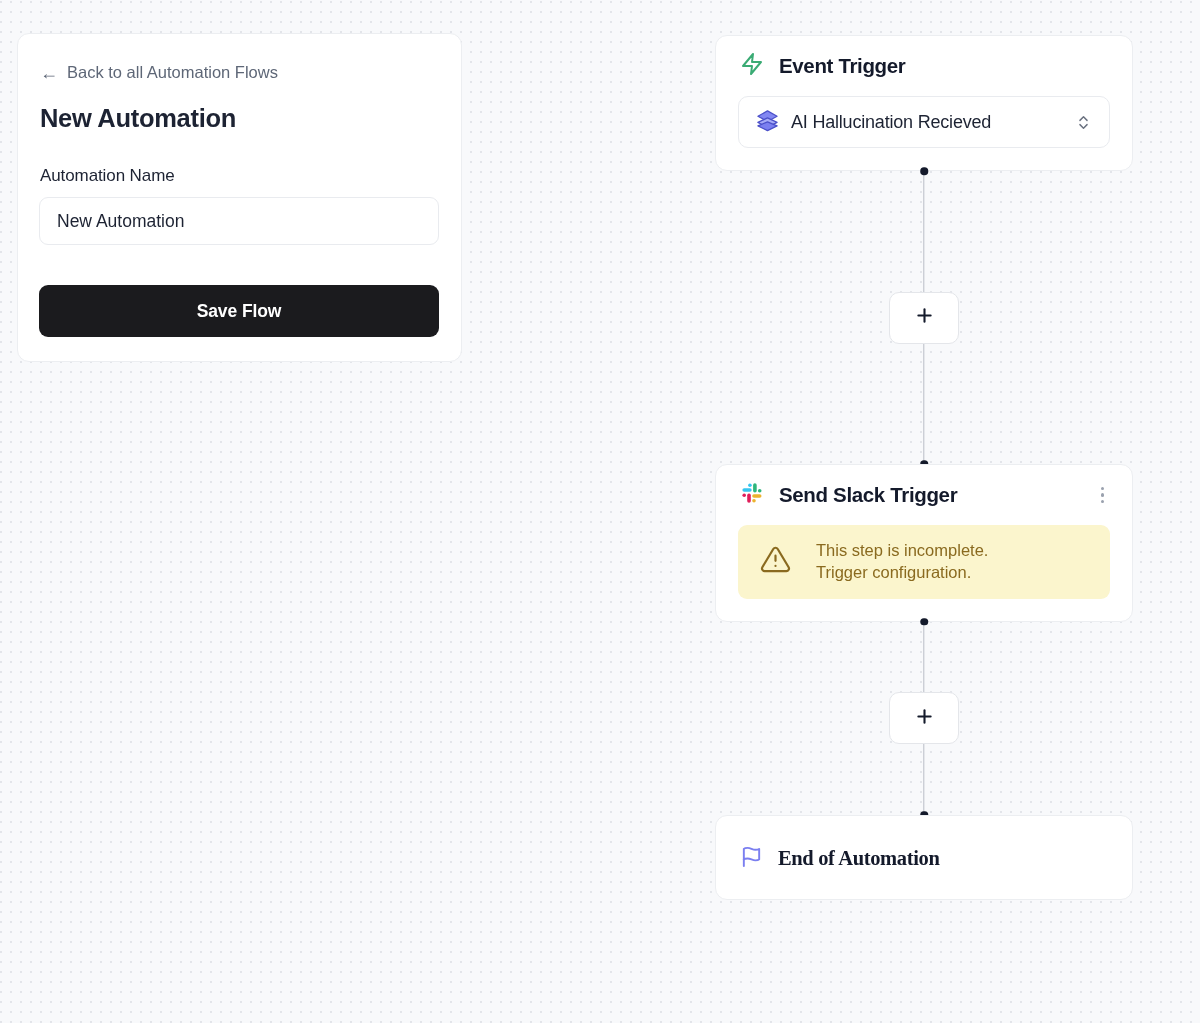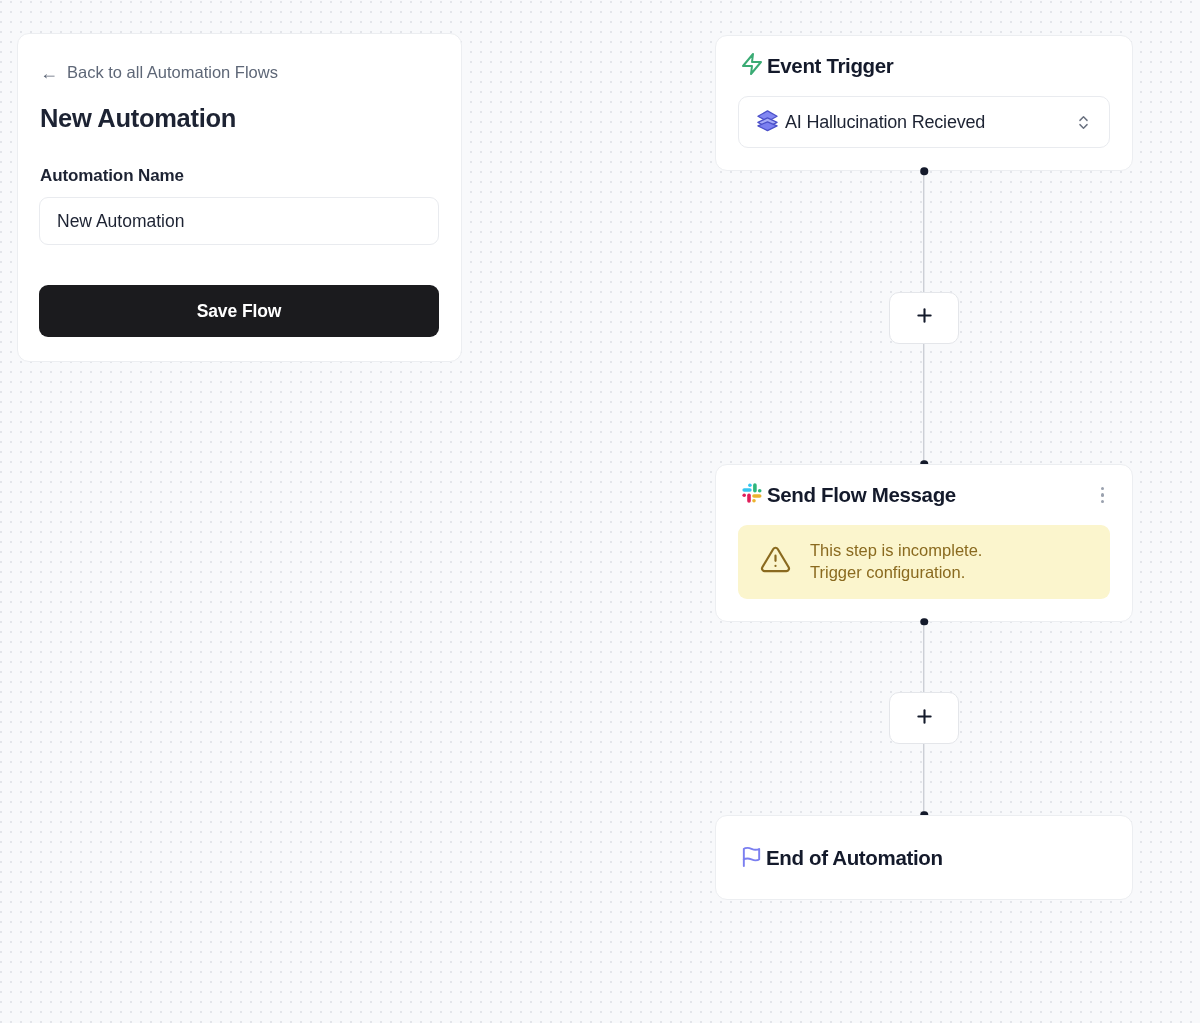--- a/index.html
+++ b/index.html
@@ -56,21 +56,21 @@
     font-size: 25.5px;
     font-weight: 700;
     color: #1d2333;
     letter-spacing: -0.3px;
     margin-top: 22px;
     margin-left: 1px;
   }
 
   .field-label {
     font-size: 17px;
-    font-weight: 700;
+    font-weight: 400;
     color: #1d2333;
     margin-top: 33px;
     margin-left: 1px;
     letter-spacing: -0.1px;
   }
 
   .name-input {
     display: block;
     width: 400px;
     height: 48px;
@@ -113,21 +113,21 @@
     background: #ffffff;
     border: 1px solid #eceef1;
     border-radius: 12px;
     width: 418px;
     position: relative;
   }
 
   .node-header {
     display: flex;
     align-items: center;
-    gap: 3px;
+    gap: 15px;
     padding: 0 24px;
     height: 60px;
   }
   .node-title {
     font-size: 20.5px;
     font-weight: 700;
     color: #141a2b;
     letter-spacing: -0.35px;
   }
   .node-header.with-menu { justify-content: flex-start; }
@@ -149,39 +149,39 @@
 
   
   .select-ctl {
     margin: 0 22px 22px 22px;
     height: 52px;
     border: 1px solid #e9ebef;
     border-radius: 10px;
     background: #ffffff;
     display: flex;
     align-items: center;
-    gap: 6px;
+    gap: 12px;
     padding: 0 17px;
     cursor: pointer;
   }
   .select-label {
     font-size: 18px;
     color: #1d2333;
     letter-spacing: -0.2px;
   }
   .select-chevrons { margin-left: auto; display: flex; }
 
   
   .warn-box {
     margin: 0 22px 22px 22px;
     background: #fbf5cd;
     border-radius: 9px;
     display: flex;
     align-items: center;
-    gap: 19px;
+    gap: 25px;
     padding: 15px 18px 15px 22px;
   }
   .warn-text {
     color: #8a6a1f;
     font-size: 16.5px;
     line-height: 1.32;
   }
 
   
   .conn {
@@ -304,21 +304,21 @@
           <rect x="2.4" y="7.2" width="9.3" height="3.6" rx="1.8" fill="#36c5f0"></rect>
           <rect x="8.1" y="2.4" width="3.6" height="3.6" rx="1.8" fill="#36c5f0"></rect>
 
           <rect x="7.2" y="12.4" width="3.6" height="9.3" rx="1.8" fill="#e01e5a"></rect>
           <rect x="2.4" y="12.4" width="3.6" height="3.6" rx="1.8" fill="#e01e5a"></rect>
 
           <rect x="12.2" y="13.2" width="9.3" height="3.6" rx="1.8" fill="#ecb22e"></rect>
           <rect x="12.2" y="17.9" width="3.6" height="3.6" rx="1.8" fill="#ecb22e"></rect>
         </svg>
       </span>
-      <span class="node-title">Send Flow Message</span>
+      <span class="node-title">Send Slack Trigger</span>
       <span class="kebab">
         <i></i>
           <i></i>
           <i></i>
       </span>
     </div>
 
     <div class="warn-box">
       <span class="icon">
         <svg width="31" height="31" viewBox="0 0 24 24" fill="none" stroke="#8a6a1f" stroke-width="1.7" stroke-linecap="round" stroke-linejoin="round">
@@ -341,21 +341,21 @@
     <div class="plus-btn">
       <span class="icon">
         <svg width="21" height="21" viewBox="0 0 24 24" fill="none" stroke="#141a2b" stroke-width="2.4" stroke-linecap="round">
           <line x1="12" y1="5" x2="12" y2="19"></line>
           <line x1="5" y1="12" x2="19" y2="12"></line>
         </svg>
       </span>
     </div>
   </div>
 
-  <div class="node-card" style="height:85px;">
+  <div class="node-card" style="height:85px;font-family:Liberation Serif, serif;">
     <div class="node-header" style="height:85px;">
       <span class="icon">
         <svg width="23" height="23" viewBox="0 0 24 24" fill="none" stroke="#7b7ff0" stroke-width="2" stroke-linecap="round" stroke-linejoin="round">
           <path d="M4 15s1-1 4-1 5 2 8 2 4-1 4-1V4s-1 1-4 1-5-2-8-2-4 1-4 1z"></path>
           <line x1="4" y1="22" x2="4" y2="15"></line>
         </svg>
       </span>
       <span class="node-title">End of Automation</span>
     </div>
   </div>

